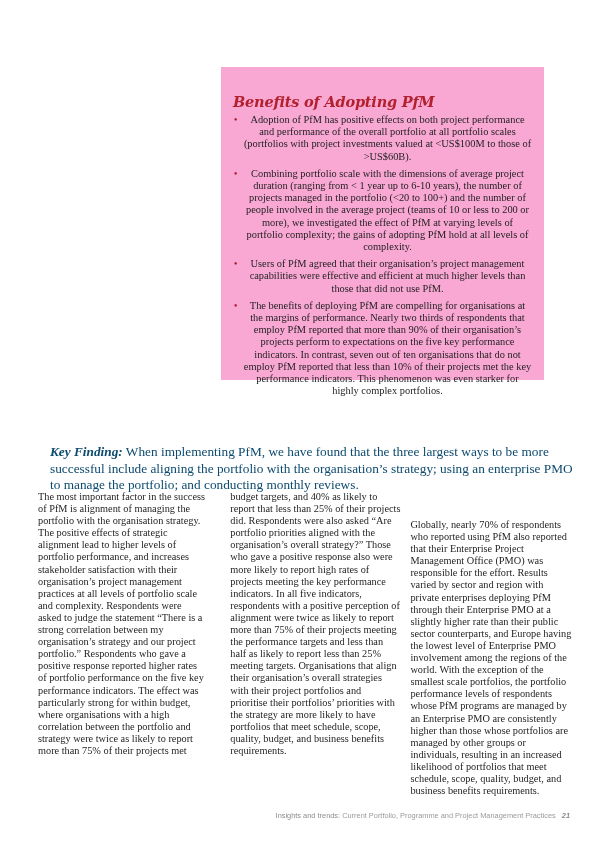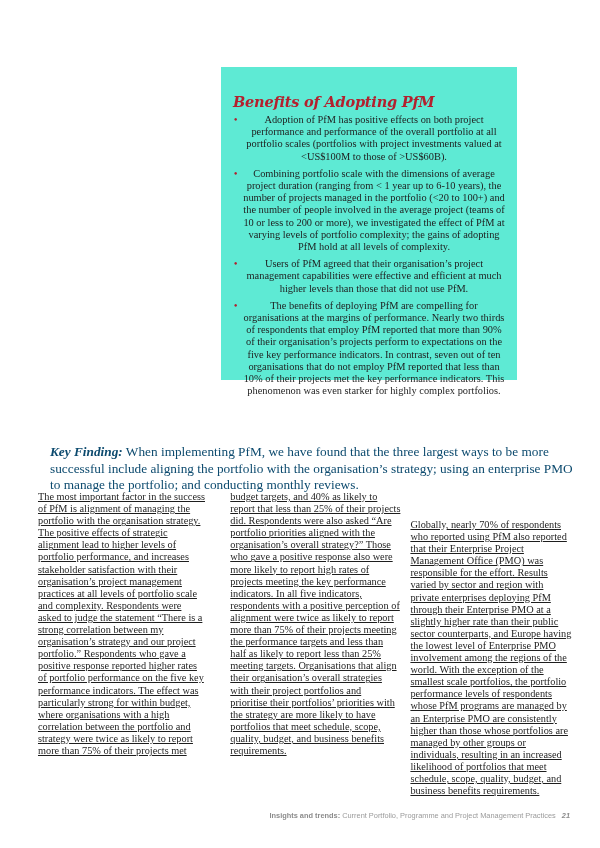--- a/index.html
+++ b/index.html
@@ -12,23 +12,23 @@
       height: 848px;
       position: relative;
       overflow: hidden;
       font-family: "DejaVu Serif", "Liberation Serif", serif;
       color: #1e1e1e;
     }
     .sidebar-box {
       position: absolute;
       left: 221px;
       top: 67px;
-      width: 296px;
+      width: 323px;
       height: 313px;
-      background: #5eead4;
+      background: #f9a8d4;
       box-sizing: border-box;
       padding: 26px 12px 0 12px;
     }
     .sidebar-title {
       font-family: "DejaVu Serif", "Liberation Serif", serif;
       font-style: italic;
       font-weight: bold;
       color: #b3202e;
       font-size: 14.5px;
       line-height: 18px;
@@ -76,22 +76,21 @@
     .key-finding-label {
       font-style: italic;
       font-weight: bold;
     }
     .columns {
       position: absolute;
       left: 38px;
       top: 491px;
       width: 535px;
       display: flex;
-      justify-content: flex-end;
-      text-decoration: underline;
+      justify-content: center;
     }
     .column {
       width: 178px;
       font-family: "Liberation Serif", "DejaVu Serif", serif;
       font-size: 10.3px;
       line-height: 12.1px;
       color: #1e1e1e;
       margin: 0;
     }
     .column.col-2 { width: 180px; margin-left: 24px; }
@@ -101,21 +100,21 @@
       left: 0;
       right: 30px;
       top: 811px;
       text-align: right;
       font-family: "Liberation Sans", "DejaVu Sans", sans-serif;
       font-size: 7.4px;
       line-height: 10px;
       color: #9a9a9a;
     }
     .footer-label {
-      font-weight: bold;
+      font-weight: normal;
       color: #8c8c8c;
       margin-left: 16px;
     }
     .footer-page {
       font-weight: bold;
       font-style: italic;
       color: #8c8c8c;
       margin-left: 6px;
       text-align: center;
     }

